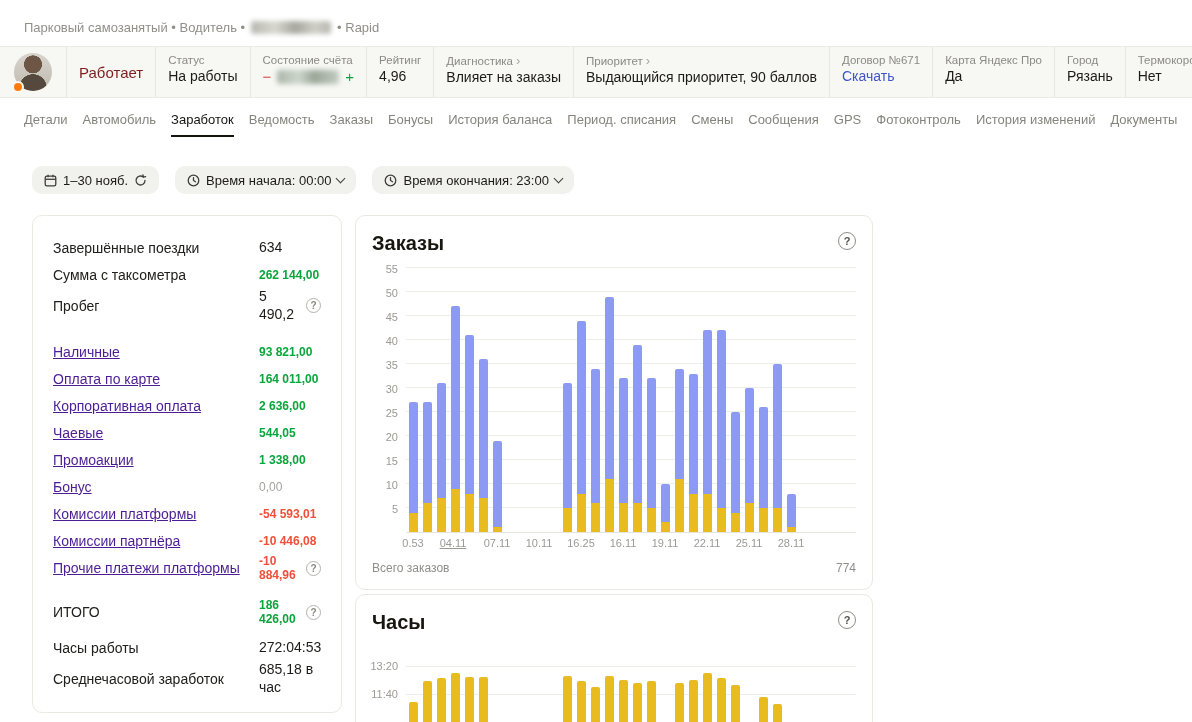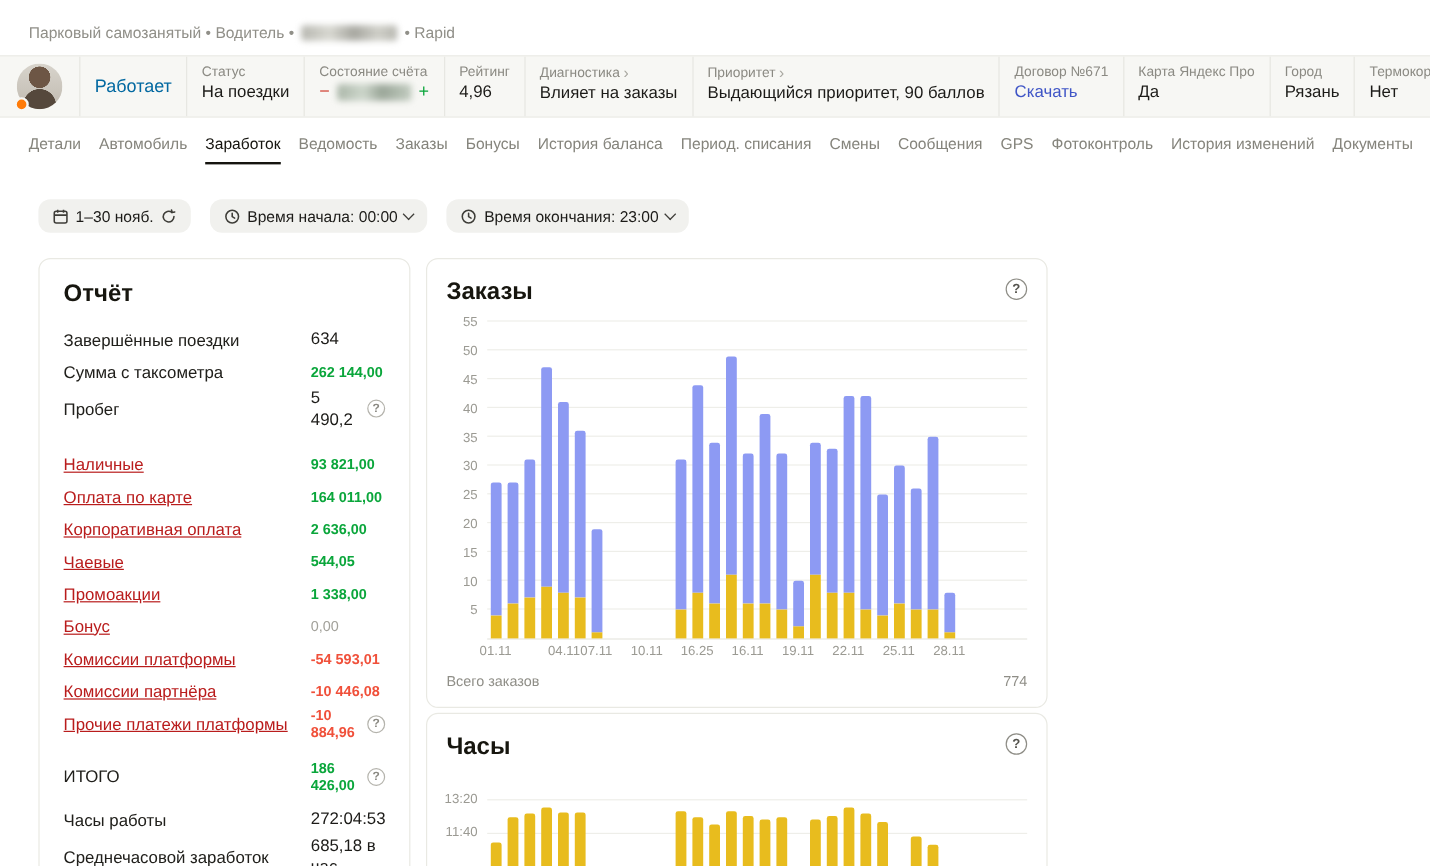--- a/index.html
+++ b/index.html
@@ -27,21 +27,21 @@
   .hlabel{font-size:11.5px;color:#8b8a83;margin-bottom:2px;display:flex;gap:3px;align-items:center;}
   .hvalue{font-size:14px;color:#1c1b18;}
   .avatar-cell{justify-content:center;padding:6px 14px;}
   .avatar{width:38px;height:38px;border-radius:50%;position:relative;
           background:radial-gradient(circle at 50% 30%, #6d5645 0 27%, rgba(0,0,0,0) 28%),
                      radial-gradient(circle at 50% 92%, #55483c 0 34%, rgba(0,0,0,0) 35%),
                      linear-gradient(#d8d4cc,#c0bab0);}
   .status-dot{position:absolute;left:-2px;bottom:-2px;width:12px;height:12px;border-radius:50%;
               background:#ff7b08;border:2px solid #f7f7f4;box-sizing:border-box;}
   .work-cell{justify-content:center;}
-  .work-status{font-size:15px;color:#0369a1;}
+  .work-status{font-size:15px;color:#7f1d1d;}
   .account-row{display:flex;align-items:center;gap:6px;}
   .minus-btn{color:#d34b3e;font-size:15px;cursor:pointer;}
   .plus-btn{color:#0aa63b;font-size:15px;cursor:pointer;}
   .link{color:#3f55c6;cursor:pointer;}
   .chev-r{color:#a8a7a0;font-size:13px;line-height:1;}
 
   
   .tabs{position:absolute;top:112px;left:24px;display:flex;gap:15px;white-space:nowrap;}
   .tab{font-size:13px;color:#85847c;padding-bottom:8px;cursor:pointer;}
   .tab.active{color:#15140f;border-bottom:2px solid #15140f;}
@@ -57,21 +57,21 @@
   
   .card{position:absolute;background:#fff;border:1px solid #e9e9e3;border-radius:10px;box-sizing:border-box;}
   .card-title{font-size:20px;font-weight:700;color:#17160f;}
   .card-head{display:flex;justify-content:space-between;align-items:flex-start;margin-bottom:8px;}
 
   
   .report-card{left:32px;top:215px;width:310px;padding:18px 20px 16px;}
   .report-card .card-title{margin-bottom:12px;}
   .report-row{display:flex;align-items:center;min-height:27px;}
   .r-label{flex:0 0 206px;font-size:14px;color:#21201c;padding-right:6px;box-sizing:border-box;}
-  .r-link{color:#b91c1c;text-decoration:underline;cursor:pointer;}
+  .r-link{color:#4c1d95;text-decoration:underline;cursor:pointer;}
   .r-val{display:flex;align-items:center;gap:5px;flex:1;}
   .v-plain{font-size:14px;color:#1c1b18;line-height:1.25;}
   .v-green{font-size:12px;font-weight:700;color:#0aa63b;}
   .v-red{font-size:12px;font-weight:700;color:#f0503a;}
   .v-gray{font-size:12px;color:#a3a29b;}
   .gap{margin-top:15px;}
   .gap-sm{margin-top:8px;}
   .total-row{margin-top:16px;}
   .help-sm{width:15px;height:15px;border:1.5px solid #b4b3ac;border-radius:50%;color:#8a8982;
            font-size:10px;font-weight:700;display:flex;align-items:center;justify-content:center;
@@ -116,21 +116,21 @@
     <div class="hcell avatar-cell">
       <div class="avatar">
         <div class="status-dot"></div>
       </div>
     </div>
     <div class="hcell work-cell">
       <div class="work-status">Работает</div>
     </div>
     <div class="hcell">
       <div class="hlabel">Статус</div>
-      <div class="hvalue">На поездки</div>
+      <div class="hvalue">На работы</div>
     </div>
     <div class="hcell">
       <div class="hlabel">Состояние счёта</div>
       <div class="hvalue account-row">
         <span class="minus-btn">−</span>
         <span class="redacted red-balance"></span>
         <span class="plus-btn">+</span>
       </div>
     </div>
     <div class="hcell">
@@ -220,21 +220,20 @@
             <circle cx="8" cy="8" r="6.5" fill="none" stroke="#3e3d38" stroke-width="1.6"></circle>
             <path d="M8 4.5V8l2.5 1.5" fill="none" stroke="#3e3d38" stroke-width="1.6" stroke-linecap="round"></path>
           </svg>
       </span>
       <span>Время окончания: 23:00</span>
       <span class="chev-d"></span>
     </div>
   </div>
 
   <div class="card report-card">
-    <div class="card-title">Отчёт</div>
     <div id="report-summary">
         <div class="report-row">
           <span class="r-label">Завершённые поездки</span>
           <span class="r-val">
             <span class="v-plain">634</span>
           </span>
         </div>
         <div class="report-row">
           <span class="r-label">Сумма с таксометра</span>
           <span class="r-val">
@@ -460,22 +459,22 @@
             <div class="slot">
               <div class="seg seg-blue" style="height: 33.6px;"></div>
               <div class="seg seg-yellow" style="height: 4.8px;"></div>
             </div>
             <div class="slot"></div>
             <div class="slot"></div>
           </div>
       </div>
     </div>
     <div class="xrow" id="orders-xrow">
-        <div class="xtick" style="left: 7px;">01.11</div>
-        <div class="xtick" style="left: 64px;">04.11</div>
+        <div class="xtick" style="left: 7px;">0.53</div>
+        <div class="xtick" style="left: 47px; text-decoration: underline;">04.11</div>
         <div class="xtick" style="left: 91px;">07.11</div>
         <div class="xtick" style="left: 133px;">10.11</div>
         <div class="xtick" style="left: 175px;">16.25</div>
         <div class="xtick" style="left: 217px;">16.11</div>
         <div class="xtick" style="left: 259px;">19.11</div>
         <div class="xtick" style="left: 301px;">22.11</div>
         <div class="xtick" style="left: 343px;">25.11</div>
         <div class="xtick" style="left: 385px;">28.11</div>
       </div>
     <div class="chart-footer">

